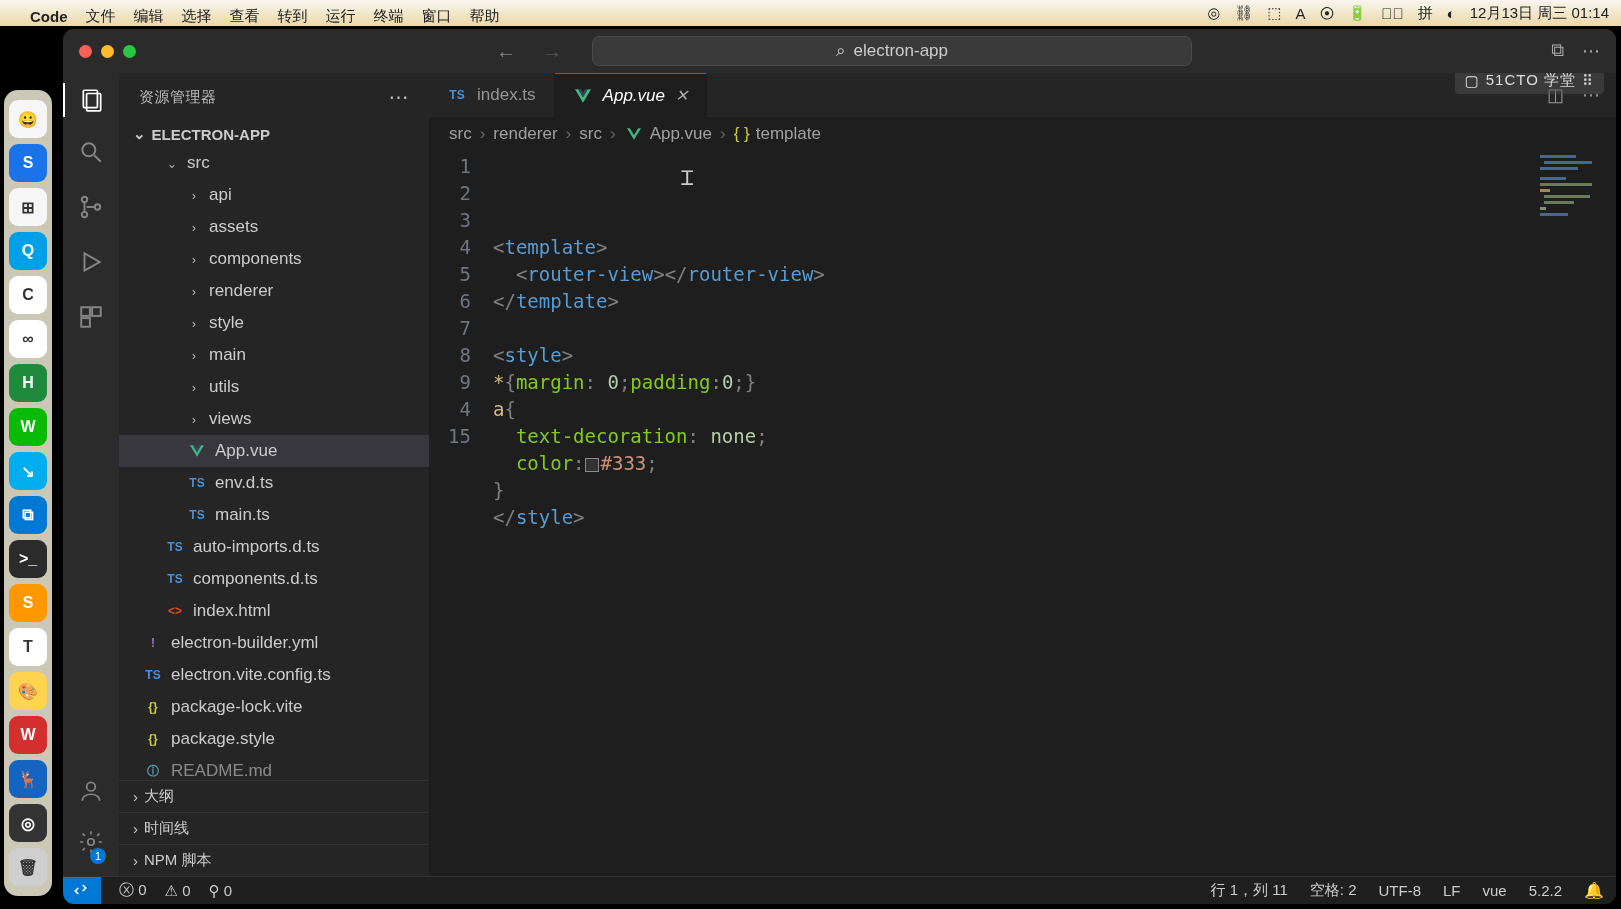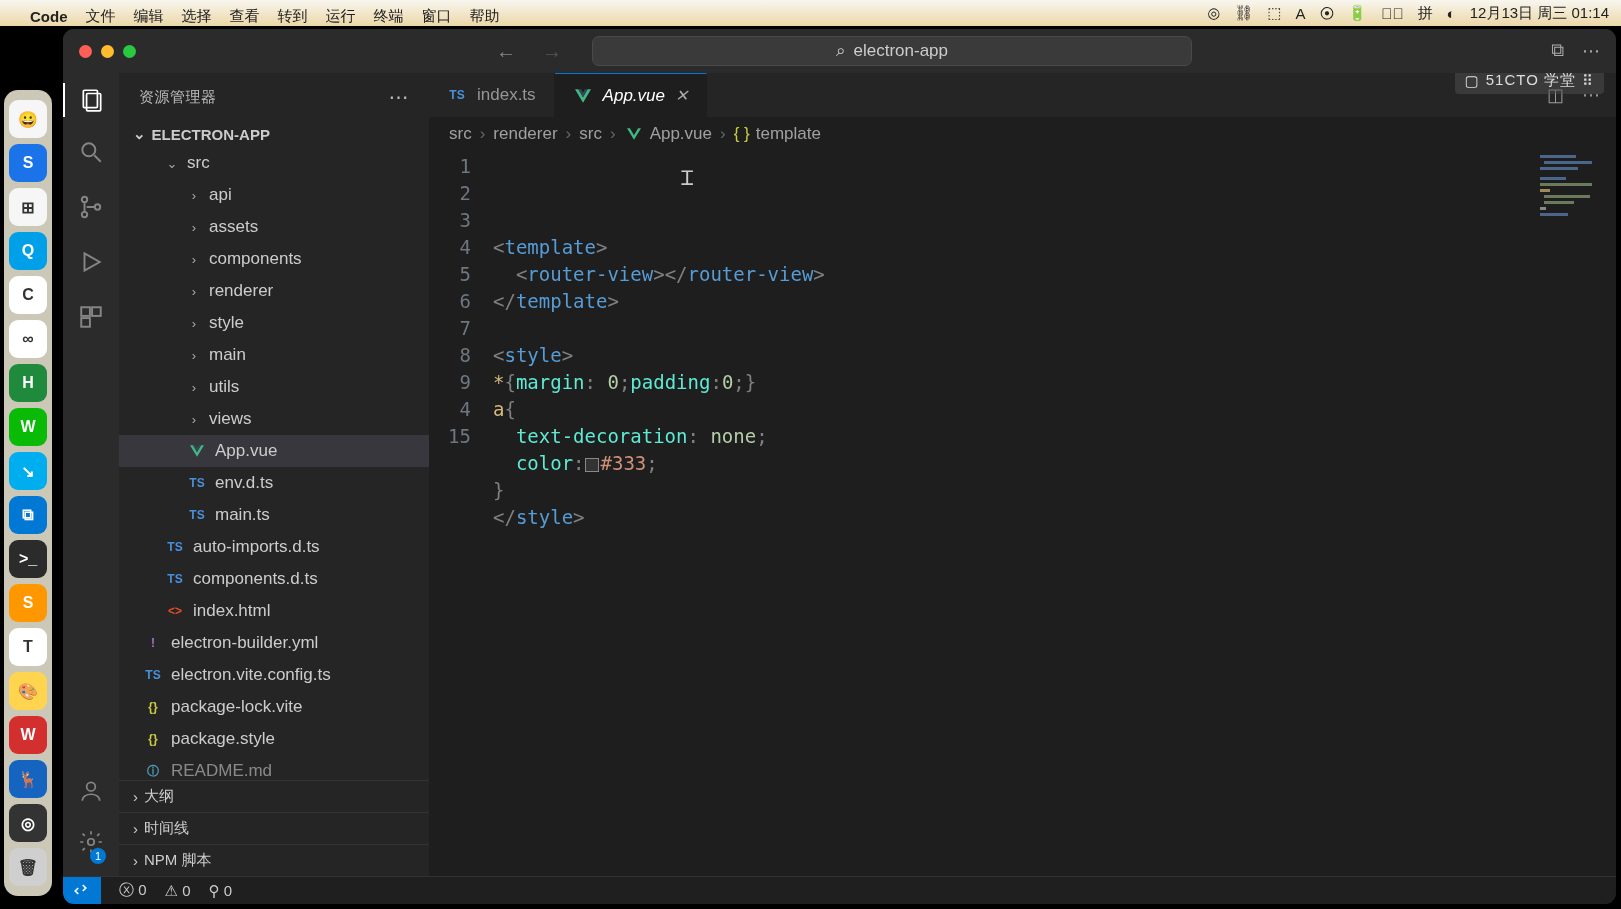--- a/index.html
+++ b/index.html
@@ -60,21 +60,21 @@
 
 .code { flex:1; display:flex; font-family: Menlo, Monaco, Consolas, monospace; font-size:19px; line-height: 27px; position:relative;}
 .gutter { width: 64px; text-align: right; color: #6e7681; padding-right: 22px; padding-top: 2px; user-select:none;}
 .gutter div{height:27px;}
 .code-content { flex:1; padding-top: 2px; color: #d4d4d4; white-space: pre; position:relative;}
 .code-content .line { height: 27px; }
 .minimap { position:absolute; right:6px; top:4px; width:70px; height:80px;}
 .cursor-ibeam { position:absolute; color:#ccc; font-size:20px;}
 
 
-.t-tag{color:#569cd6}.t-punct{color:#808080}.t-sel{color:#d7ba7d}.t-prop{color:#5eead4}.t-val{color:#b5cea8}.t-col{color:#ce9178}
+.t-tag{color:#569cd6}.t-punct{color:#808080}.t-sel{color:#d7ba7d}.t-prop{color:#84cc16}.t-val{color:#b5cea8}.t-col{color:#ce9178}
 
 
 .statusbar { height: 28px; background: #1f1f1f; border-top: 1px solid #333; display: flex; align-items: center; color: #ccc; font-size: 15px; padding: 0 12px; gap: 18px; }
 .statusbar .remote { background:#0078d4; height:28px; width:38px; margin:-0 0 0 -12px; display:flex; align-items:center; justify-content:center; color:#fff; border-bottom-left-radius:12px;}
 .statusbar .right { margin-left:auto; display:flex; gap:22px; align-items:center;}
 .statusbar .bell { font-size:16px;}
 
 
 .watermark { position:absolute; top:38px; right:12px; background:rgba(80,80,80,0.5); color:#ddd; padding:4px 10px; border-radius:4px; font-size:15px; letter-spacing:1px; display:flex; align-items:center; gap:6px;}
 </style>
@@ -398,14 +398,23 @@
 
   <div class="statusbar">
     <div class="remote">
       <svg width="18" height="18" viewBox="0 0 24 24" fill="none" stroke="#fff" stroke-width="2.2">
           <path d="M7 8l-4 4 4 4M13 4l4 4-4 4"></path>
         </svg>
     </div>
     <span>ⓧ <span>0</span></span>
     <span>⚠ <span>0</span></span>
     <span>⚲ <span>0</span></span>
+    <div class="right">
+      <span>行 1，列 11</span>
+      <span>空格: 2</span>
+      <span>UTF-8</span>
+      <span>LF</span>
+      <span>vue</span>
+      <span>5.2.2</span>
+      <span class="bell">🔔</span>
+    </div>
   </div>
 </div>
 
 </body></html>

